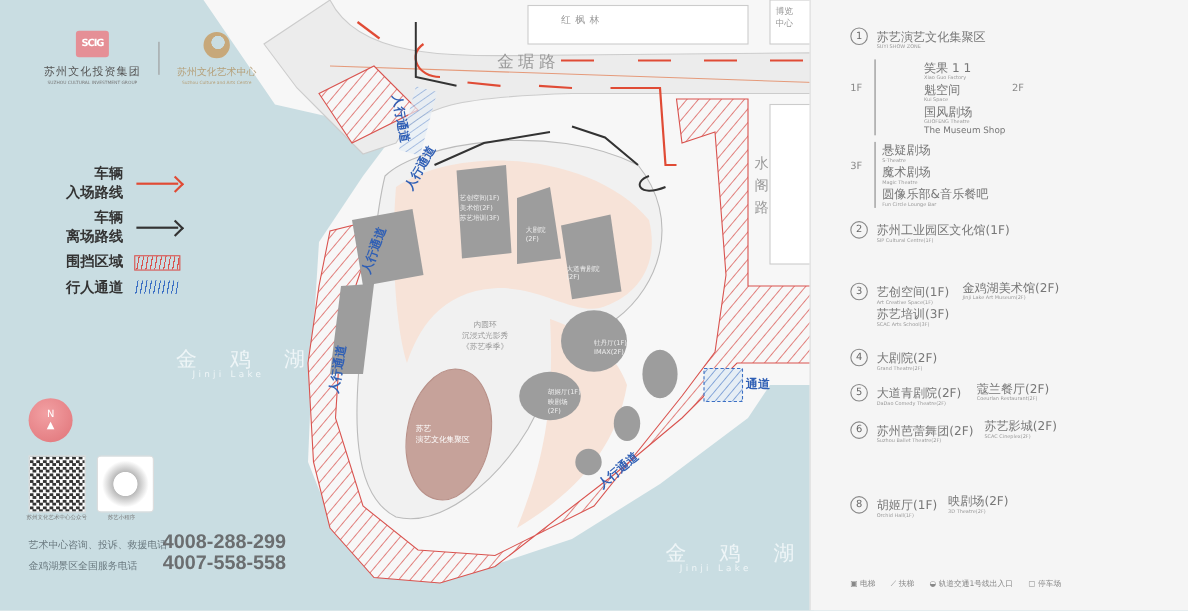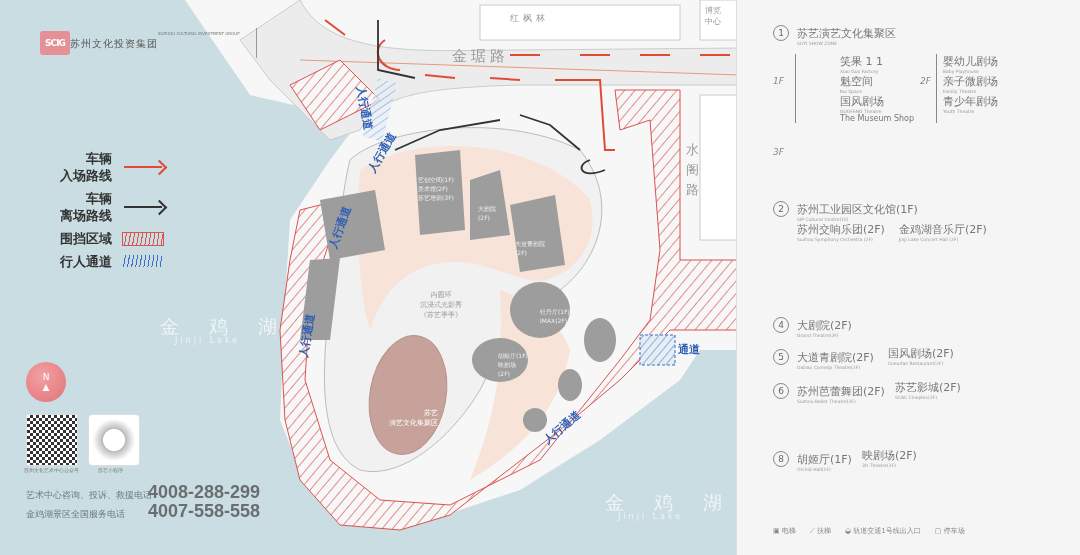--- a/index.html
+++ b/index.html
@@ -1,21 +1,21 @@
 <!DOCTYPE html>
 <html><head>
 <meta charset="utf-8">
 <style>
   html,body{margin:0;padding:0;}
   body{width:1080px;height:555px;overflow:hidden;background:#f4f4f4;font-family:"DejaVu Sans",sans-serif;position:relative;}
   .map{position:absolute;left:0;top:0;width:740px;height:555px;background:#c9dde2;overflow:hidden;}
   .map svg{position:absolute;left:0;top:0;}
   .abs{position:absolute;}
   .logo-area{left:40px;top:28px;display:flex;align-items:center;gap:16px;}
-  .logo1{display:flex;flex-direction:row;}
+  .logo1{display:flex;flex-direction:column;align-items:center;}
   .logo1 .mark{width:30px;height:24px;background:#e58f96;border-radius:3px;color:#fff;font-size:9px;font-weight:bold;display:flex;align-items:center;justify-content:center;letter-spacing:-1px;}
   .logo1 .cn{font-family:"DejaVu Serif",serif;font-size:10px;color:#555;margin-top:6px;letter-spacing:1px;}
   .logo1 .en{font-size:4px;color:#777;}
   .divider{width:1px;height:30px;background:#999;}
   .logo2{display:flex;flex-direction:column;align-items:center;}
   .logo2 .mark{width:24px;height:24px;border-radius:50%;background:radial-gradient(circle at 55% 40%,#c9dde2 30%,#c7a87a 32%);}
   .logo2 .cn{font-size:9px;color:#b5a07a;margin-top:6px;}
   .logo2 .en{font-size:4px;color:#b5a07a;}
   .legend{left:30px;top:150px;width:140px;}
   .legend .row{display:flex;align-items:center;justify-content:flex-end;margin-bottom:6px;}
@@ -36,21 +36,21 @@
   .phone{font-size:18px;font-weight:bold;color:#6b6e70;font-family:"Liberation Sans",sans-serif;}
   .maptext{font-size:12px;color:#9a9a9a;letter-spacing:4px;}
   .lake{color:#eef5f7;font-size:19px;letter-spacing:12px;font-family:"DejaVu Serif",serif;}
   .lake-en{color:#eef5f7;font-size:8px;letter-spacing:3px;}
   .ped{color:#2f5fb5;font-size:11px;font-weight:bold;}
   .dir{left:736px;top:0;width:344px;height:555px;background:#f5f5f5;border-left:1px solid #ddd;}
   .sec{position:absolute;left:36px;}
   .num{display:inline-block;width:14px;height:14px;border:1px solid #888;border-radius:50%;font-size:9px;color:#666;text-align:center;line-height:14px;vertical-align:middle;margin-right:8px;}
   .t1{font-size:11px;color:#777;}
   .t2{font-size:4.5px;color:#999;}
-  .fl{font-size:9px;color:#888;font-style:italic;}
+  .fl{font-size:9px;color:#888;}
   .bracket{border-left:1px solid #888;padding-left:6px;}
   .footer-icons{position:absolute;left:36px;top:526px;display:flex;gap:14px;font-size:7px;color:#888;}
 </style>
 </head>
 <body>
 
 <div class="map">
   <svg width="740" height="555" viewBox="0 0 740 555">
     <defs>
       <pattern id="hr" width="8" height="8" patternUnits="userSpaceOnUse" patternTransform="rotate(40)">
@@ -115,20 +115,25 @@
     <rect x="640" y="335" width="35" height="30" fill="url(#hb)" stroke="#3b6fc4" stroke-dasharray="3,2"></rect>
   </svg>
 
   <div class="abs logo-area">
     <div class="logo1">
       <div class="mark">SCIG</div>
       <div class="cn">苏州文化投资集团</div>
       <div class="en">SUZHOU CULTURAL INVESTMENT GROUP</div>
     </div>
     <div class="divider"></div>
+    <div class="logo2">
+      <div class="mark"></div>
+      <div class="cn">苏州文化艺术中心</div>
+      <div class="en">Suzhou Culture and Arts Centre</div>
+    </div>
   </div>
 
   <div class="abs legend">
     <div class="row">
       <div class="lbl" style="white-space:pre-line">车辆
 入场路线</div>
       <div class="sym">
           <div class="arrow-red"></div>
         </div>
     </div>
@@ -181,21 +186,21 @@
   <div class="abs ped" style="left:368px;top:85px;transform:rotate(80deg);transform-origin:left top;">人行通道</div>
   <div class="abs ped" style="left:360px;top:145px;transform:rotate(-60deg);">人行通道</div>
   <div class="abs ped" style="left:318px;top:220px;transform:rotate(-70deg);">人行通道</div>
   <div class="abs ped" style="left:285px;top:328px;transform:rotate(-80deg);">人行通道</div>
   <div class="abs ped" style="left:540px;top:420px;transform:rotate(-40deg);">人行通道</div>
   <div class="abs ped" style="left:678px;top:342px;">通道</div>
 
   <div class="abs" style="left:420px;top:290px;font-size:7px;color:#999;text-align:center;white-space:pre-line;line-height:10px;">内圆环
 沉浸式光影秀
 《苏艺季季》</div>
-  <div class="abs" style="left:378px;top:408px;font-size:7px;color:#fff;text-align:right;white-space:pre-line;width:60px;">苏艺
+  <div class="abs" style="left:378px;top:385px;font-size:7px;color:#fff;text-align:left;white-space:pre-line;width:60px;">苏艺
 演艺文化集聚区</div>
   <div class="abs" style="left:418px;top:176px;font-size:6px;color:#eee;white-space:pre-line;">艺创空间(1F)
 美术馆(2F)
 苏艺培训(3F)</div>
   <div class="abs" style="left:478px;top:205px;font-size:6px;color:#eee;white-space:pre-line;">大剧院
 (2F)</div>
   <div class="abs" style="left:515px;top:240px;font-size:6px;color:#eee;white-space:pre-line;">大道青剧院
 (2F)</div>
   <div class="abs" style="left:540px;top:308px;font-size:6px;color:#eee;white-space:pre-line;">牡丹厅(1F)
 IMAX(2F)</div>
@@ -213,59 +218,62 @@
       <div class="bracket" style="width:80px;padding-left:44px;">
         <div class="t1">笑果 1 1</div>
           <div class="t2">Xiao Guo Factory</div>
         <div class="t1">魁空间</div>
           <div class="t2">Kui Space</div>
         <div class="t1">国风剧场</div>
           <div class="t2">GUOFENG Theatre</div>
         <div class="t1" style="font-size:8px;">The Museum Shop</div>
       </div>
       <div class="fl" style="width:16px;margin-top:22px;">2F</div>
-      <div class="bracket">
-        <div class="t1">婴幼儿剧场</div>
-          <div class="t2">Baby Playhouse</div>
-        <div class="t1">亲子微剧场</div>
-          <div class="t2">Family Theatre</div>
-        <div class="t1">青少年剧场</div>
-          <div class="t2">Youth Theatre</div>
-      </div>
     </div>
     <div style="display:flex;margin-top:6px;">
       <div class="fl" style="width:22px;margin-top:18px;">3F</div>
+      <div class="bracket">
+        <div class="t1">悬疑剧场</div>
+          <div class="t2">S-Theatre</div>
+        <div class="t1">魔术剧场</div>
+          <div class="t2">Magic Theatre</div>
+        <div class="t1">圆像乐部&amp;音乐餐吧</div>
+          <div class="t2">Fun Circle Lounge Bar</div>
+      </div>
     </div>
   </div>
 
   <div class="sec" style="top:198px;">
     <span class="num">2</span><span class="t1">苏州工业园区文化馆(1F)</span>
     <div class="t2" style="margin-left:24px;">SIP Cultural Centre(1F)</div>
-    <div style="display:flex;gap:14px;margin-left:24px;">
+  </div>
+
+  <div class="sec" style="top:254px;">
+    <div style="display:flex;gap:12px;">
+      <div><span class="num">3</span><span class="t1">艺创空间(1F)</span><div class="t2" style="margin-left:24px;">Art Creative Space(1F)</div></div>
       <div>
-          <div class="t1">苏州交响乐团(2F)</div>
-          <div class="t2">Suzhou Symphony Orchestra (2F)</div>
-        </div>
-      <div>
-          <div class="t1">金鸡湖音乐厅(2F)</div>
-          <div class="t2">Jinji Lake Concert Hall (2F)</div>
-        </div>
-    </div>
-  </div>
-
+          <div class="t1">金鸡湖美术馆(2F)</div>
+          <div class="t2">Jinji Lake Art Museum(2F)</div>
+        </div>
+    </div>
+    <div style="margin-left:24px;">
+        <div class="t1">苏艺培训(3F)</div>
+        <div class="t2">SCAC Arts School(3F)</div>
+      </div>
+  </div>
 
   <div class="sec" style="top:314px;">
     <span class="num">4</span><span class="t1">大剧院(2F)</span>
     <div class="t2" style="margin-left:24px;">Grand Theatre(2F)</div>
   </div>
 
   <div class="sec" style="top:346px;display:flex;gap:14px;">
     <div><span class="num">5</span><span class="t1">大道青剧院(2F)</span><div class="t2" style="margin-left:24px;">DaDao Comedy Theatre(2F)</div></div>
     <div>
-        <div class="t1">国风剧场(2F)</div>
+        <div class="t1">蔻兰餐厅(2F)</div>
         <div class="t2">Coeurlan Restaurant(2F)</div>
       </div>
   </div>
 
   <div class="sec" style="top:380px;display:flex;gap:10px;">
     <div><span class="num">6</span><span class="t1">苏州芭蕾舞团(2F)</span><div class="t2" style="margin-left:24px;">Suzhou Ballet Theatre(2F)</div></div>
     <div>
         <div class="t1">苏艺影城(2F)</div>
         <div class="t2">SCAC Cineplex(2F)</div>
       </div>

